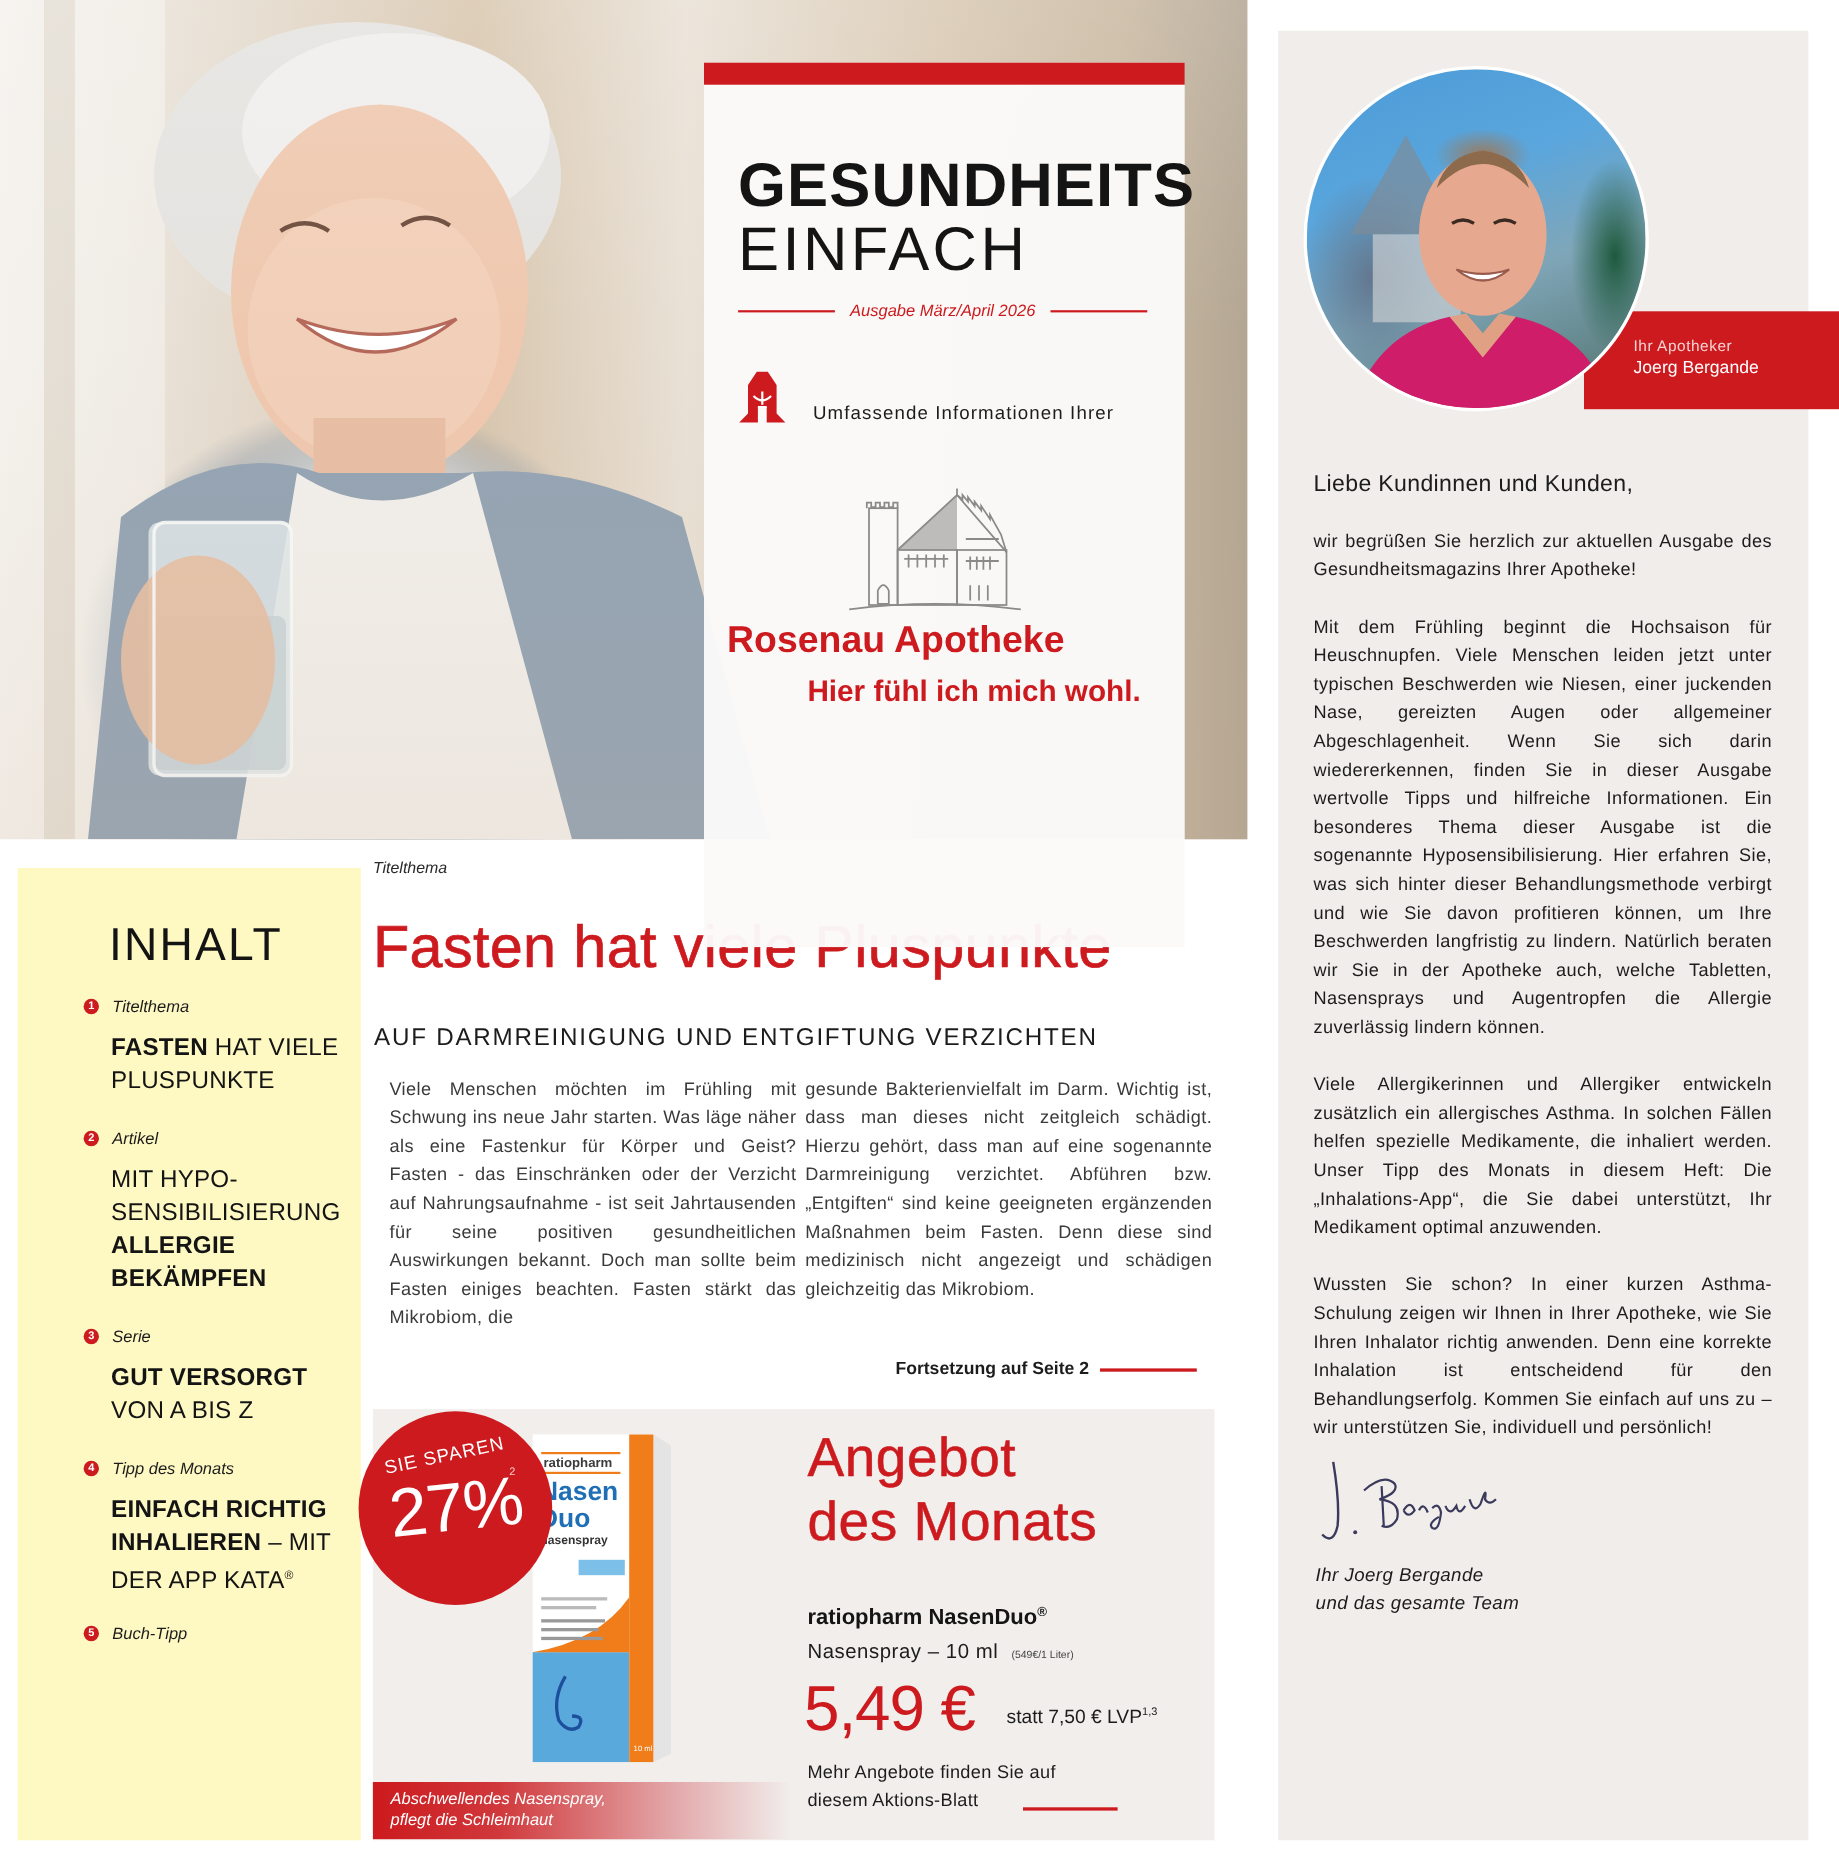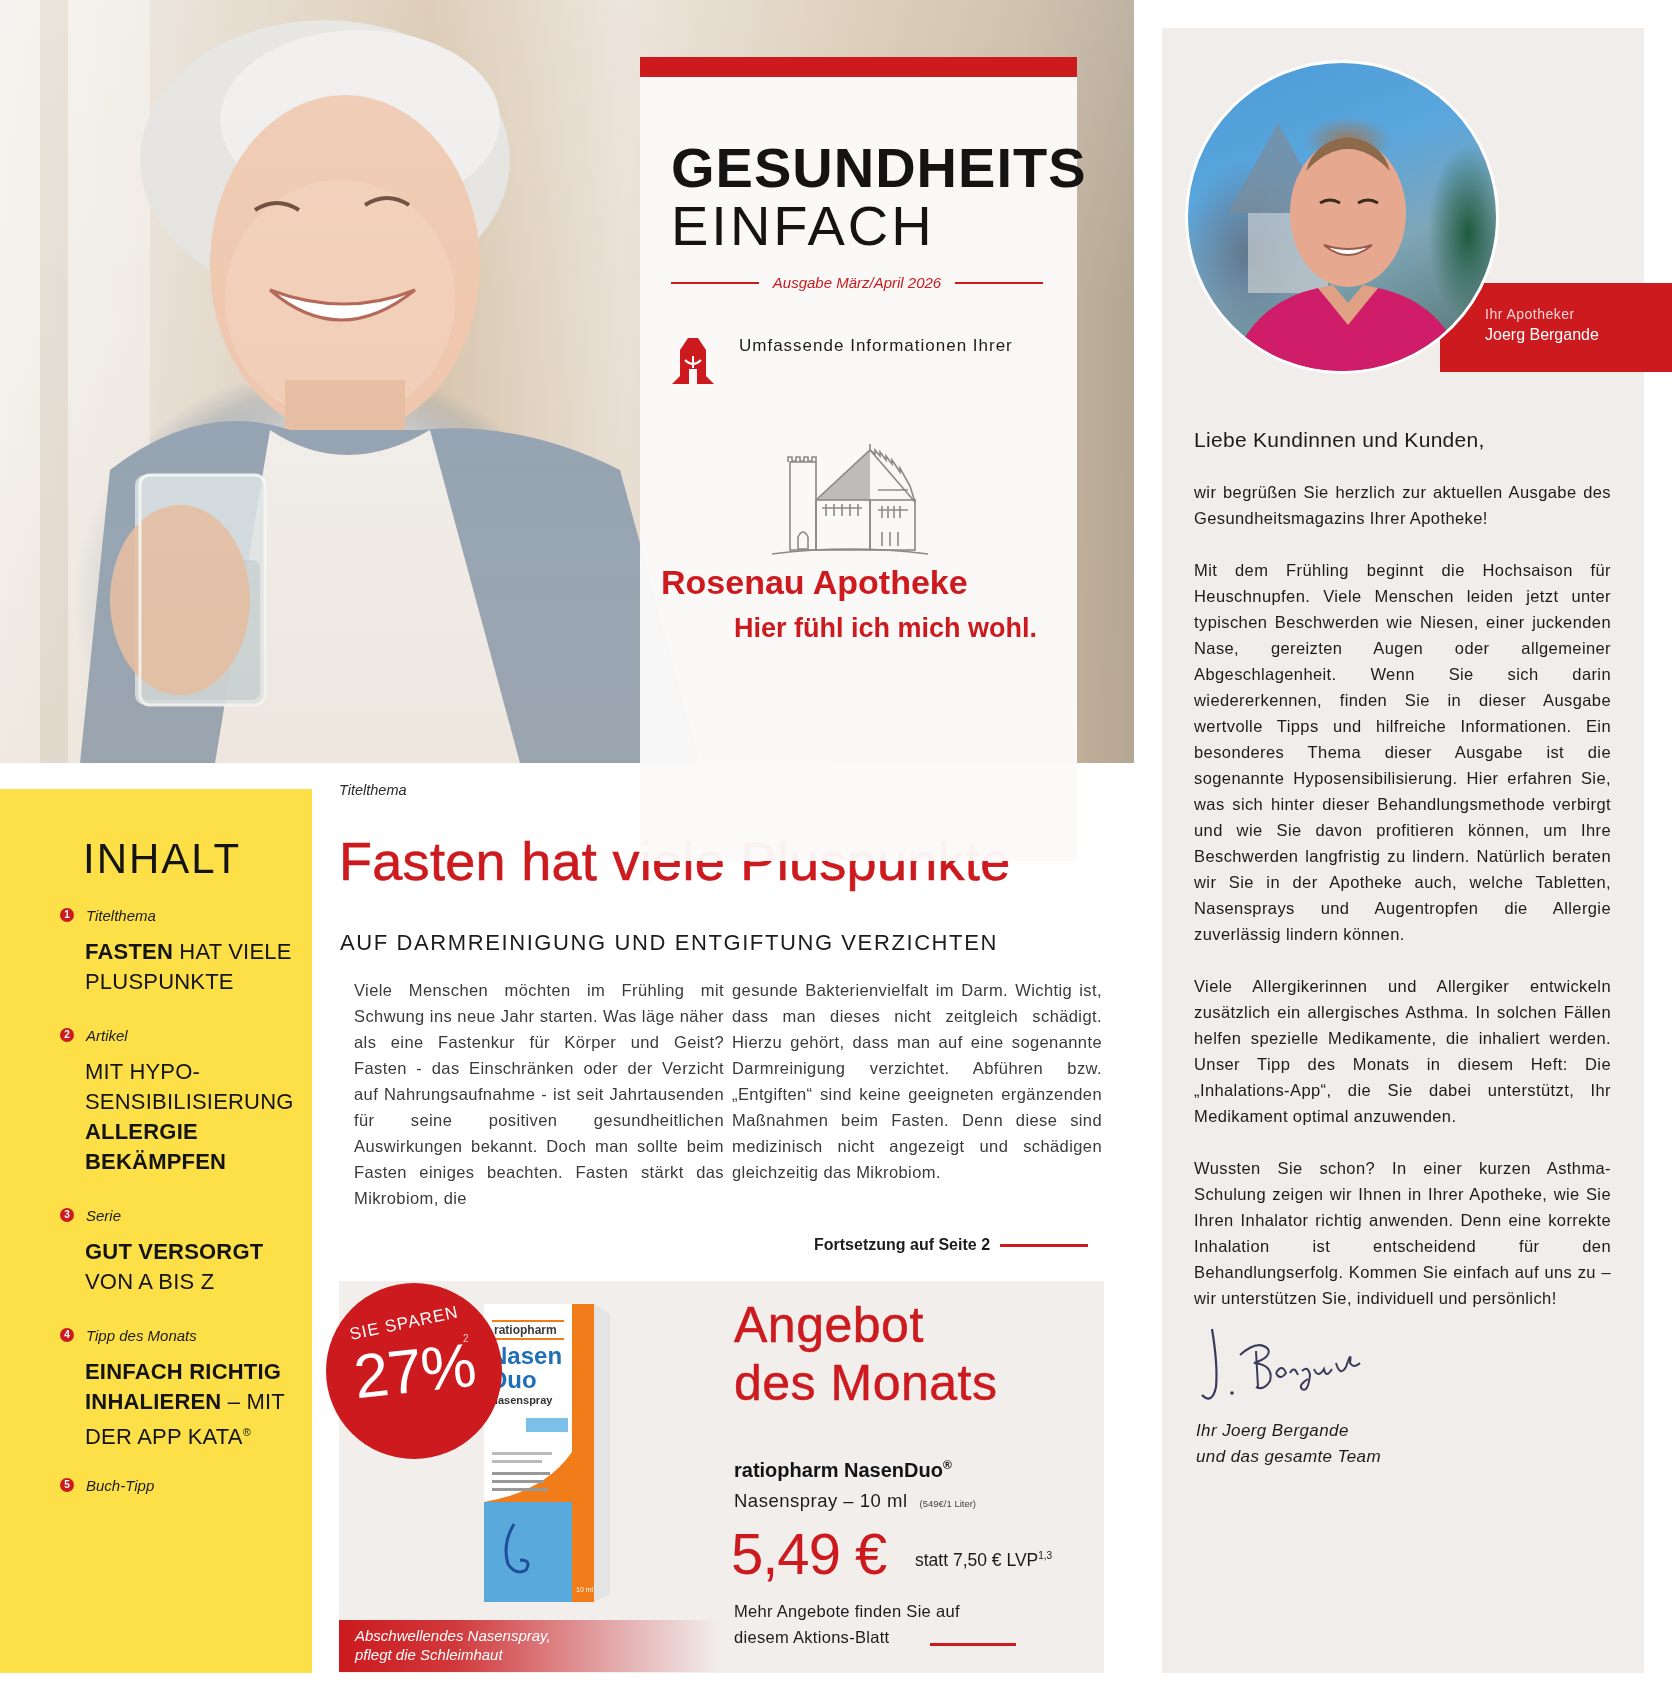--- a/index.html
+++ b/index.html
@@ -27,21 +27,21 @@
   .mag-card {
     position: absolute; left: 640px; top: 57px; width: 437px; height: 804px;
     background: rgba(251,250,249,0.97); z-index: 2;
   }
   .mag-card .topbar { position: absolute; left: 0; top: 0; width: 100%; height: 20px; background: #cc1a1e; }
   .mag-title1 { position: absolute; left: 31px; top: 78px; font-weight: 700; font-size: 56px; letter-spacing: 1px; color: #141414; }
   .mag-title2 { position: absolute; left: 31px; top: 136px; font-weight: 400; font-size: 56px; letter-spacing: 3px; color: #141414; }
   .issue-row { position: absolute; left: 31px; top: 217px; width: 372px; display: flex; align-items: center; }
   .issue-row .rule { flex: 1; height: 2px; background: #cc1a1e; }
   .issue-row .issue { font-style: italic; font-size: 15px; color: #cc1a1e; padding: 0 14px; white-space: nowrap; }
-  .apo-row { position: absolute; left: 31px; top: 279px; display: flex; align-items: flex-start; }
+  .apo-row { position: absolute; left: 31px; top: 279px; display: flex; align-items: flex-end; }
   .apo-logo { width: 44px; height: 50px; margin-right: 24px; }
   .apo-text { font-size: 17px; letter-spacing: 1px; color: #1c1c1c; }
   .building { position: absolute; left: 130px; top: 385px; width: 160px; height: 115px; }
   .brand-name { position: absolute; left: 21px; top: 506px; font-weight: 700; font-size: 34px; color: #cc1a1e; }
   .brand-slogan { position: absolute; left: 94px; top: 556px; font-weight: 700; font-size: 27px; color: #cc1a1e; }
 
   
   .letter-panel {
     position: absolute; left: 1162px; top: 28px; width: 482px; height: 1645px; background: #f0edea;
   }
@@ -63,21 +63,21 @@
   .name-banner .name { position: absolute; left: 45px; top: 43px; font-size: 16px; color: #ffffff; text-align: center; }
 
   .letter-body { position: absolute; left: 1194px; top: 425px; width: 417px; font-size: 16.5px; line-height: 26px; color: #1c1c1c; letter-spacing: 0.4px; }
   .greeting { font-size: 21px; line-height: 30px; margin-bottom: 24px; letter-spacing: 0.3px; }
   .letter-body p { text-align: justify; margin-bottom: 26px; hyphens: manual; }
   .signature { width: 190px; height: 82px; margin: -4px 0 4px 4px; }
   .sign-off { font-style: italic; font-size: 17px; line-height: 26px; margin-left: 2px; }
 
   
   .toc {
-    position: absolute; left: 0; top: 789px; width: 312px; height: 884px; background: #fde047;
+    position: absolute; left: 16px; top: 789px; width: 312px; height: 884px; background: #fef9c3;
   }
   .toc-title { position: absolute; left: 83px; top: 46px; font-size: 42px; letter-spacing: 2px; color: #141414; }
   .toc-item { position: absolute; left: 60px; width: 250px; }
   .toc-item .cat { display: flex; align-items: center; font-style: italic; font-size: 15px; color: #1c1c1c; height: 20px; }
   .toc-num {
     width: 14px; height: 14px; border-radius: 50%; background: #cc1a1e; color: #fff;
     font-size: 10px; font-weight: 700; font-style: normal; line-height: 14px; text-align: center; margin-right: 12px;
   }
   .toc-item .headline { margin-left: 25px; margin-top: 12px; font-size: 22px; line-height: 30px; color: #141414; text-transform: uppercase; letter-spacing: 0.2px; }
   .toc-item .headline b { font-weight: 700; }

